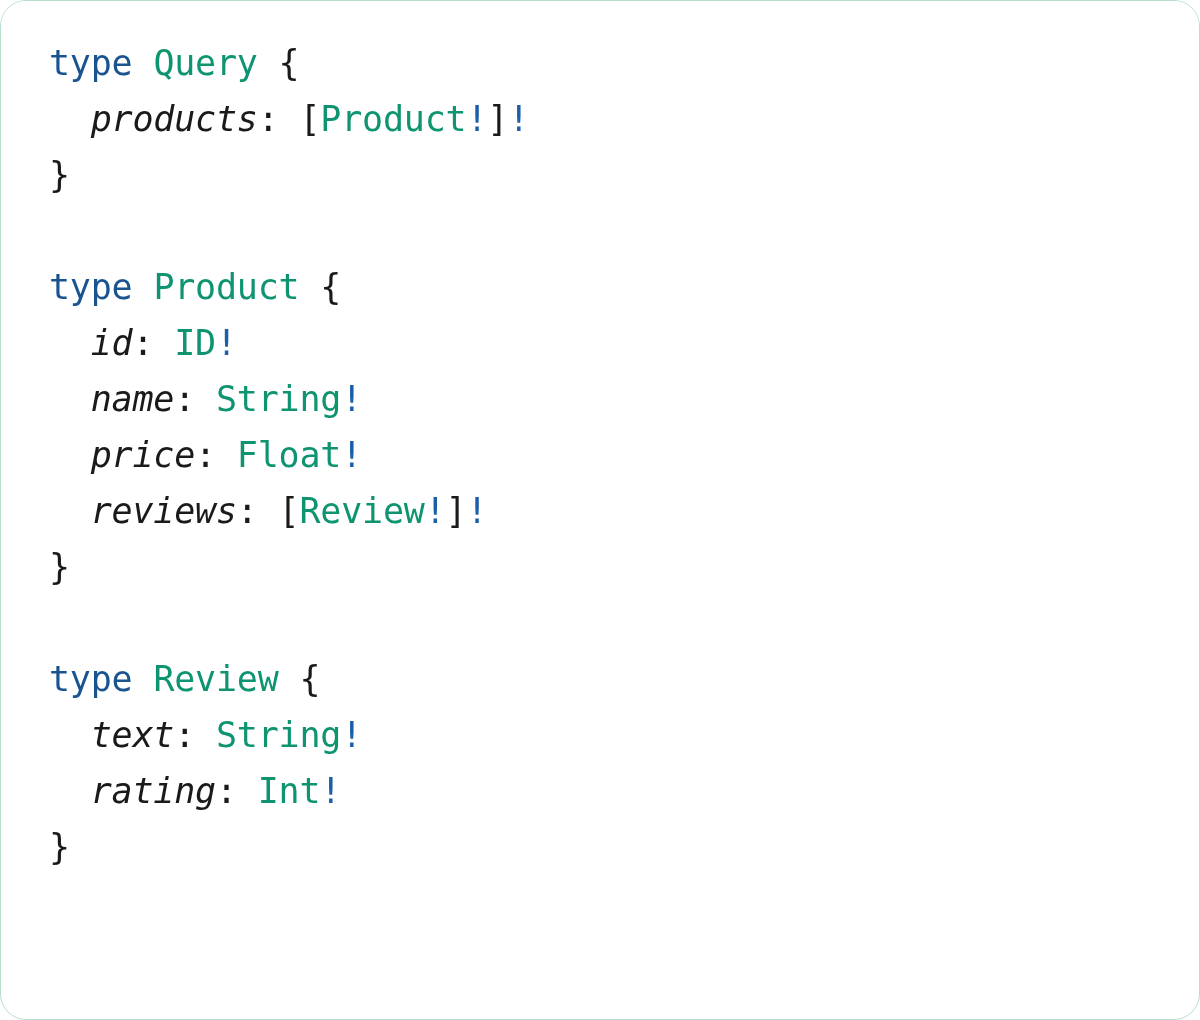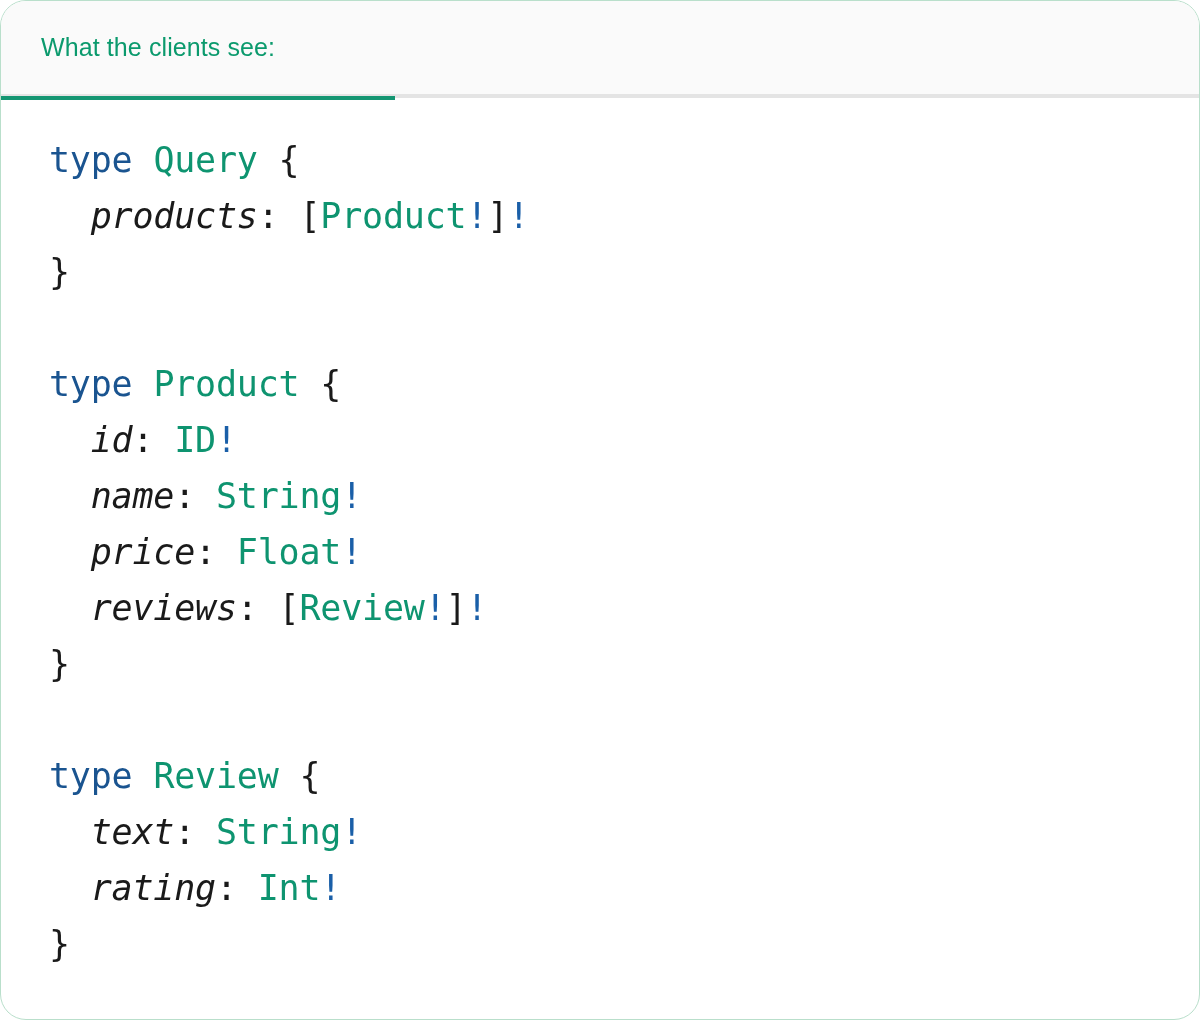--- a/index.html
+++ b/index.html
@@ -94,23 +94,18 @@
   .f   { color: #1a1a1a; font-style: italic; }            
   .p   { color: #1a1a1a; }            
   .b   { color: #1a5fa8; }            
   .blank { display: block; height: 56px; }
 </style>
 </head>
 <body>
 
 <div class="card">
 
-  <div class="tabstrip">
-    <div class="tab">
-      <span class="tab-label">What the clients see:</span>
-    </div>
-  </div>
 
   <div class="code-body">
     <pre class="code" id="code-out"><span class="ln"><span class="k">type</span><span class="p"> </span><span class="t">Query</span><span class="p"> {</span></span><span class="ln"><span class="p">  </span><span class="f">products</span><span class="p">: </span><span class="p">[</span><span class="t">Product</span><span class="b">!</span><span class="p">]</span><span class="b">!</span></span><span class="ln"><span class="p">}</span></span><span class="blank"></span><span class="ln"><span class="k">type</span><span class="p"> </span><span class="t">Product</span><span class="p"> {</span></span><span class="ln"><span class="p">  </span><span class="f">id</span><span class="p">: </span><span class="t">ID</span><span class="b">!</span></span><span class="ln"><span class="p">  </span><span class="f">name</span><span class="p">: </span><span class="t">String</span><span class="b">!</span></span><span class="ln"><span class="p">  </span><span class="f">price</span><span class="p">: </span><span class="t">Float</span><span class="b">!</span></span><span class="ln"><span class="p">  </span><span class="f">reviews</span><span class="p">: </span><span class="p">[</span><span class="t">Review</span><span class="b">!</span><span class="p">]</span><span class="b">!</span></span><span class="ln"><span class="p">}</span></span><span class="blank"></span><span class="ln"><span class="k">type</span><span class="p"> </span><span class="t">Review</span><span class="p"> {</span></span><span class="ln"><span class="p">  </span><span class="f">text</span><span class="p">: </span><span class="t">String</span><span class="b">!</span></span><span class="ln"><span class="p">  </span><span class="f">rating</span><span class="p">: </span><span class="t">Int</span><span class="b">!</span></span><span class="ln"><span class="p">}</span></span></pre>
   </div>
 
 </div>
 
 </body></html>

